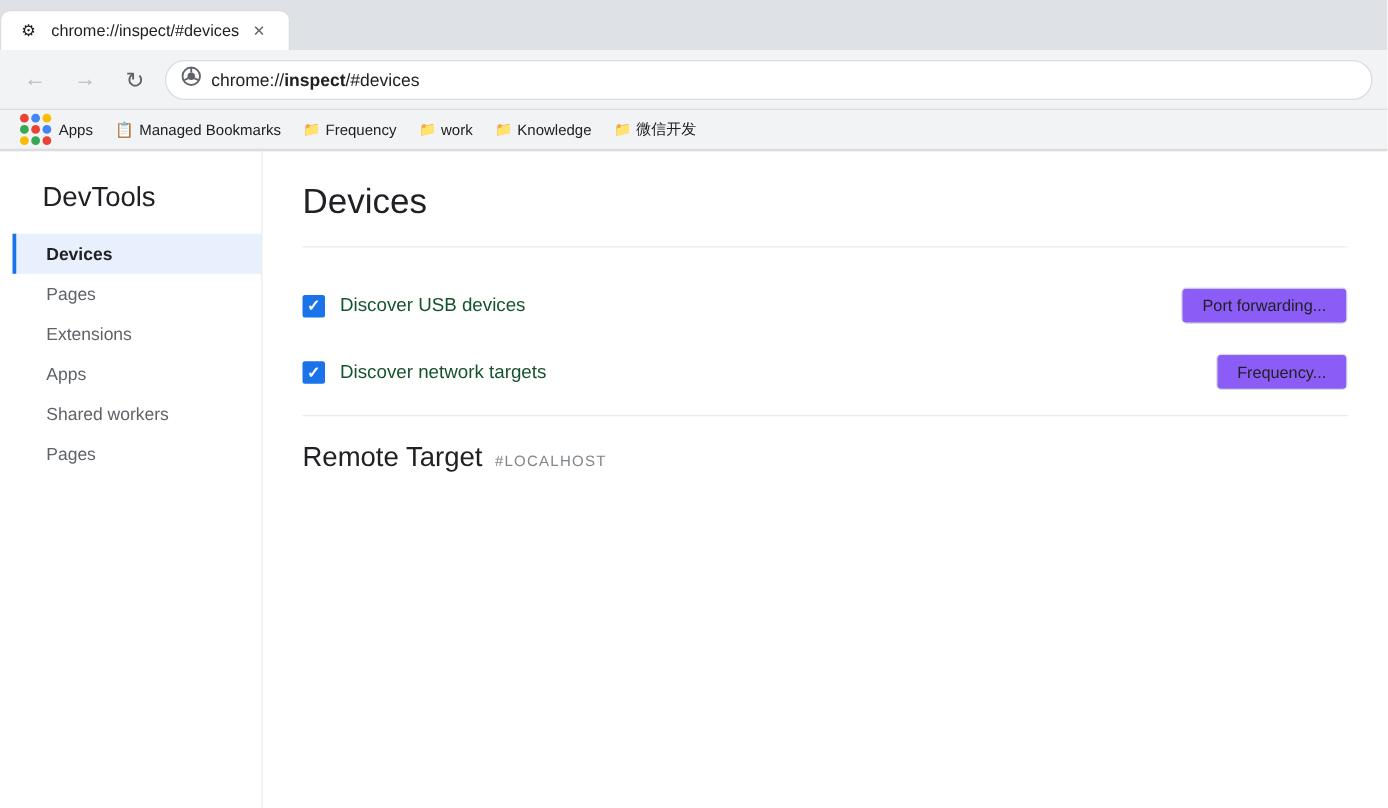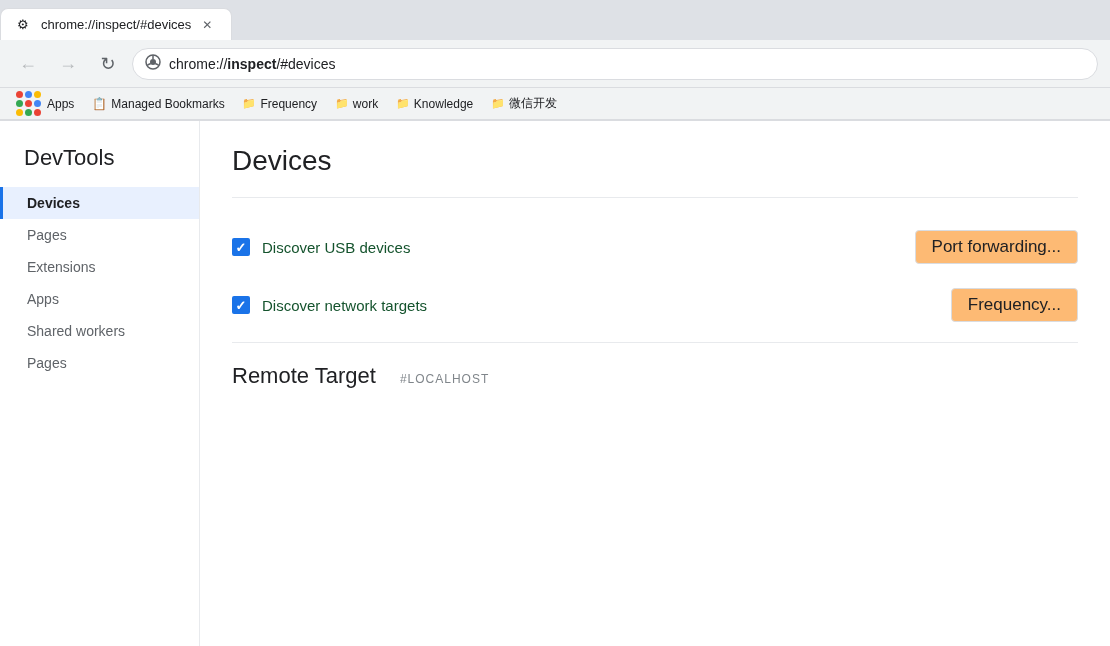--- a/index.html
+++ b/index.html
@@ -17,45 +17,45 @@
     .nav-btn { background: none; border: none; cursor: pointer; color: #5f6368; font-size: 18px; width: 32px; height: 32px; display: flex; align-items: center; justify-content: center; border-radius: 50%; }
     .nav-btn.disabled { opacity: 0.4; cursor: default; }
     .address-bar { flex: 1; display: flex; align-items: center; background: #fff; border: 1px solid #dadce0; border-radius: 20px; padding: 0 12px; height: 32px; gap: 8px; font-size: 14px; }
     .address-secure { color: #5f6368; font-size: 16px; }
     .address-text { color: #202124; }
 
     .bookmarks-bar { display: flex; align-items: center; padding: 4px 8px; gap: 2px; border-bottom: 1px solid #dadce0; height: 32px; background: #f1f3f4; }
     .bookmark-item { display: flex; align-items: center; gap: 4px; padding: 2px 8px; border-radius: 4px; cursor: pointer; font-size: 12px; color: #202124; white-space: nowrap; }
 
     
-    .page { display: flex; height: calc(646px - 120px); }
+    .page { display: flex; height: calc(646px - 120px); margin-left: 10px; }
 
     
     .sidebar { width: 200px; padding: 16px 0; border-right: 1px solid #e8eaed; }
     .sidebar-title { font-size: 22px; color: #202124; padding: 8px 24px 16px; font-weight: 400; }
     .sidebar-item { display: flex; align-items: center; padding: 8px 24px; font-size: 14px; color: #5f6368; cursor: pointer; border-left: 3px solid transparent; }
     .sidebar-item.active { color: #202124; font-weight: 600; border-left: 3px solid #1a73e8; background: #e8f0fe; }
 
     
     .main { flex: 1; padding: 24px 32px; overflow-y: auto; }
     .main-title { font-size: 28px; font-weight: 400; color: #202124; margin-bottom: 20px; }
     .divider { border: none; border-top: 1px solid #e8eaed; margin: 0 0 20px; }
 
     .option-row { display: flex; align-items: center; justify-content: space-between; padding: 12px 0; }
     .option-left { display: flex; align-items: center; gap: 12px; }
     .checkbox-custom { width: 18px; height: 18px; background: #1a73e8; border-radius: 2px; display: flex; align-items: center; justify-content: center; flex-shrink: 0; }
     .checkbox-check { color: white; font-size: 13px; font-weight: bold; }
     .option-label { font-size: 15px; color: #14532d; }
-    .option-btn { padding: 6px 16px; border: 1px solid #dadce0; border-radius: 4px; background: #fdba74; font-size: 17px; color: #202124; cursor: pointer; }
+    .option-btn { padding: 6px 16px; border: 1px solid #dadce0; border-radius: 4px; background: #8b5cf6; font-size: 13px; color: #202124; cursor: pointer; }
 
     .link-item { color: #1a73e8; font-size: 15px; cursor: pointer; padding: 12px 0; display: inline-block; text-decoration: none; }
 
     .section-divider { border: none; border-top: 1px solid #e8eaed; margin: 8px 0 20px; }
 
-    .remote-target { display: flex; align-items: baseline; gap: 24px; }
+    .remote-target { display: flex; align-items: baseline; gap: 10px; }
     .remote-title { font-size: 22px; font-weight: 400; color: #202124; }
     .remote-sub { font-size: 12px; color: #80868b; letter-spacing: 1px; font-weight: 500; text-transform: uppercase; }
 
     
     ::-webkit-scrollbar { width: 8px; }
     ::-webkit-scrollbar-track { background: #f1f3f4; }
     ::-webkit-scrollbar-thumb { background: #dadce0; border-radius: 4px; }
   </style>
 </head>
 <body>

